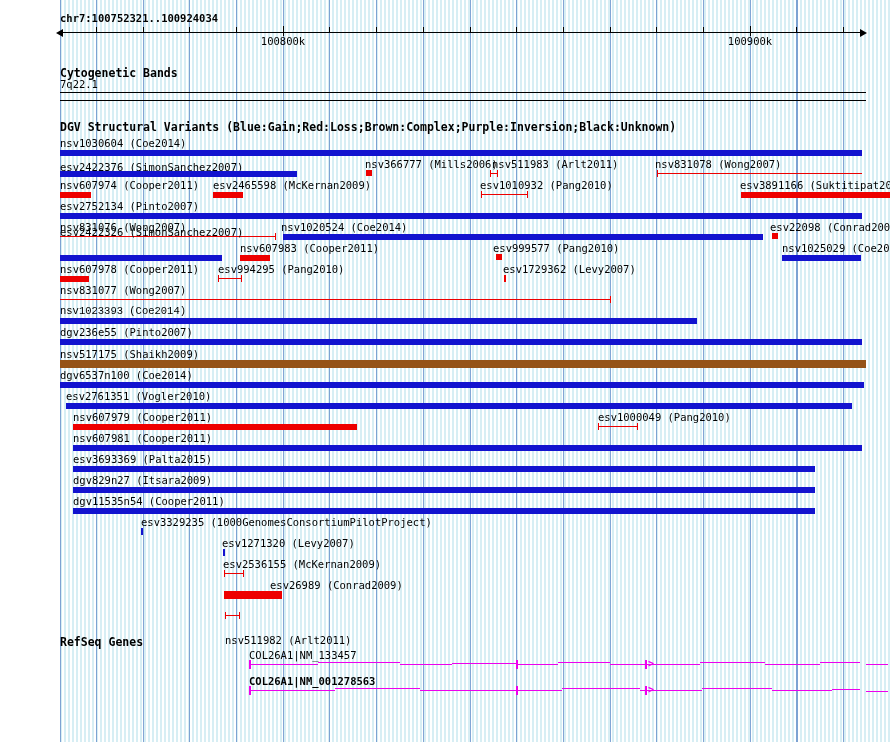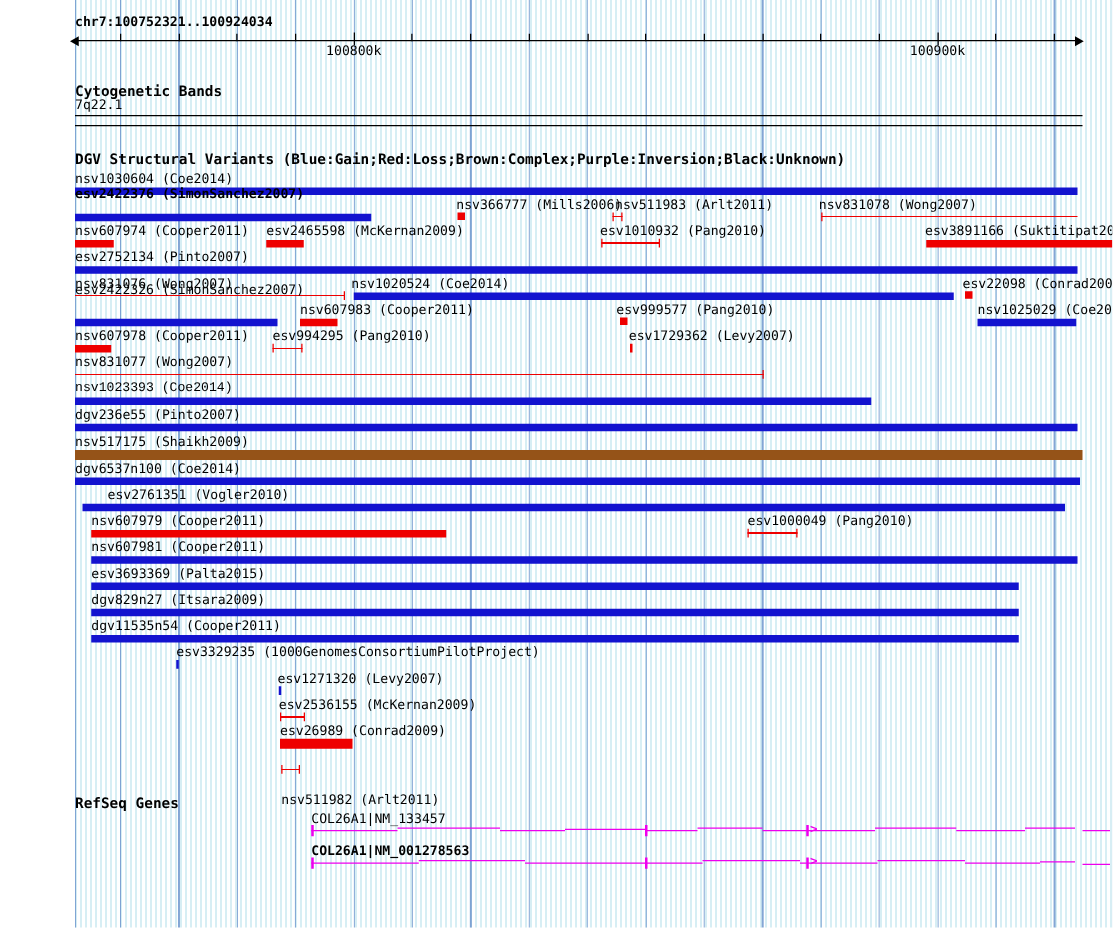--- a/index.html
+++ b/index.html
@@ -73,21 +73,21 @@
     <div class="lab" style="left:60px;top:79px;">7q22.1</div>
     <div class="hline" style="left:60px;top:92px;width:806px;"></div>
     <div class="hline" style="left:60px;top:100px;width:806px;"></div>
   </div>
 
   <div>
     <div class="title" style="left:60px;top:121px;">DGV Structural Variants (Blue:Gain;Red:Loss;Brown:Complex;Purple:Inversion;Black:Unknown)</div>
     <div id="dgv-track">
         <div class="lab" style="left: 60px; top: 138px;">nsv1030604 (Coe2014)</div>
         <div class="glyph g-bar" style="top: 150px; left: 60px; width: 802px; --c: #1313cf;"></div>
-        <div class="lab" style="left: 60px; top: 150px; font-weight: bold;">esv2422376 (SimonSanchez2007)</div>
+        <div class="lab" style="left: 60px; top: 162px;">esv2422376 (SimonSanchez2007)</div>
         <div class="glyph g-bar" style="top: 171px; left: 60px; width: 237px; --c: #1313cf;"></div>
         <div class="lab" style="left: 365px; top: 159px;">nsv366777 (Mills2006)</div>
         <div class="glyph g-square" style="top: 170px; left: 366px; --c: #ee0000;"></div>
         <div class="lab" style="left: 492px; top: 159px;">nsv511983 (Arlt2011)</div>
         <div class="glyph g-ibeam" style="top: 170px; left: 490px; width: 8px; --c: #ee0000;"></div>
         <div class="lab" style="left: 655px; top: 159px;">nsv831078 (Wong2007)</div>
         <div class="glyph g-ibeam no-r" style="top: 170px; left: 657px; width: 205px; --c: #ee0000;"></div>
         <div class="lab" style="left: 60px; top: 180px;">nsv607974 (Cooper2011)</div>
         <div class="glyph g-bar" style="top: 192px; left: 60px; width: 31px; --c: #ee0000;"></div>
         <div class="lab" style="left: 213px; top: 180px;">esv2465598 (McKernan2009)</div>
@@ -121,41 +121,41 @@
         <div class="lab" style="left: 60px; top: 285px;">nsv831077 (Wong2007)</div>
         <div class="glyph g-ibeam no-l" style="top: 296px; left: 60px; width: 551px; --c: #ee0000;"></div>
         <div class="lab" style="left: 60px; top: 306px; font-family: Liberation Mono, monospace;">nsv1023393 (Coe2014)</div>
         <div class="glyph g-bar" style="top: 318px; left: 60px; width: 637px; --c: #1313cf;"></div>
         <div class="lab" style="left: 60px; top: 327px;">dgv236e55 (Pinto2007)</div>
         <div class="glyph g-bar" style="top: 339px; left: 60px; width: 802px; --c: #1313cf;"></div>
         <div class="lab" style="left: 60px; top: 349px;">nsv517175 (Shaikh2009)</div>
         <div class="glyph g-thickbar" style="top: 360px; left: 60px; width: 806px; --c: #955318;"></div>
         <div class="lab" style="left: 60px; top: 370px;">dgv6537n100 (Coe2014)</div>
         <div class="glyph g-bar" style="top: 382px; left: 60px; width: 804px; --c: #1313cf;"></div>
-        <div class="lab" style="left: 66px; top: 391px; margin-left: 20px;">esv2761351 (Vogler2010)</div>
+        <div class="lab" style="left: 66px; top: 391px;">esv2761351 (Vogler2010)</div>
         <div class="glyph g-bar" style="top: 403px; left: 66px; width: 786px; --c: #1313cf;"></div>
         <div class="lab" style="left: 73px; top: 412px;">nsv607979 (Cooper2011)</div>
         <div class="glyph g-bar" style="top: 424px; left: 73px; width: 284px; --c: #ee0000;"></div>
         <div class="lab" style="left: 598px; top: 412px;">esv1000049 (Pang2010)</div>
         <div class="glyph g-ibeam" style="top: 423px; left: 598px; width: 40px; --c: #ee0000;"></div>
         <div class="lab" style="left: 73px; top: 433px;">nsv607981 (Cooper2011)</div>
         <div class="glyph g-bar" style="top: 445px; left: 73px; width: 789px; --c: #1313cf;"></div>
         <div class="lab" style="left: 73px; top: 454px;">esv3693369 (Palta2015)</div>
         <div class="glyph g-bar" style="top: 466px; left: 73px; width: 742px; --c: #1313cf;"></div>
         <div class="lab" style="left: 73px; top: 475px;">dgv829n27 (Itsara2009)</div>
         <div class="glyph g-bar" style="top: 487px; left: 73px; width: 742px; --c: #1313cf;"></div>
         <div class="lab" style="left: 73px; top: 496px;">dgv11535n54 (Cooper2011)</div>
         <div class="glyph g-bar" style="top: 508px; left: 73px; width: 742px; --c: #1313cf;"></div>
         <div class="lab" style="left: 141px; top: 517px;">esv3329235 (1000GenomesConsortiumPilotProject)</div>
         <div class="glyph g-vtick" style="top: 528px; left: 141px; --c: #1313cf;"></div>
         <div class="lab" style="left: 222px; top: 538px;">esv1271320 (Levy2007)</div>
         <div class="glyph g-vtick" style="top: 549px; left: 223px; --c: #1313cf;"></div>
         <div class="lab" style="left: 223px; top: 559px;">esv2536155 (McKernan2009)</div>
         <div class="glyph g-ibeam" style="top: 570px; left: 224px; width: 20px; --c: #ee0000;"></div>
-        <div class="lab" style="left: 224px; top: 580px;">esv26989 (Conrad2009)</div>
+        <div class="lab" style="left: 224px; top: 580px; padding-left: 46px;">esv26989 (Conrad2009)</div>
         <div class="glyph g-thickbar" style="top: 591px; left: 224px; width: 58px; --c: #ee0000;"></div>
         <div class="lab" style="left: 225px; top: 635px;">nsv511982 (Arlt2011)</div>
         <div class="glyph g-ibeam" style="top: 612px; left: 225px; width: 15px; --c: #ee0000;"></div>
       </div>
   </div>
 
   <div>
     <div class="title" style="left:60px;top:636px;">RefSeq Genes</div>
     <div id="refseq-track">
         <div class="lab" style="left: 249px; top: 650px;">COL26A1|NM_133457</div>

